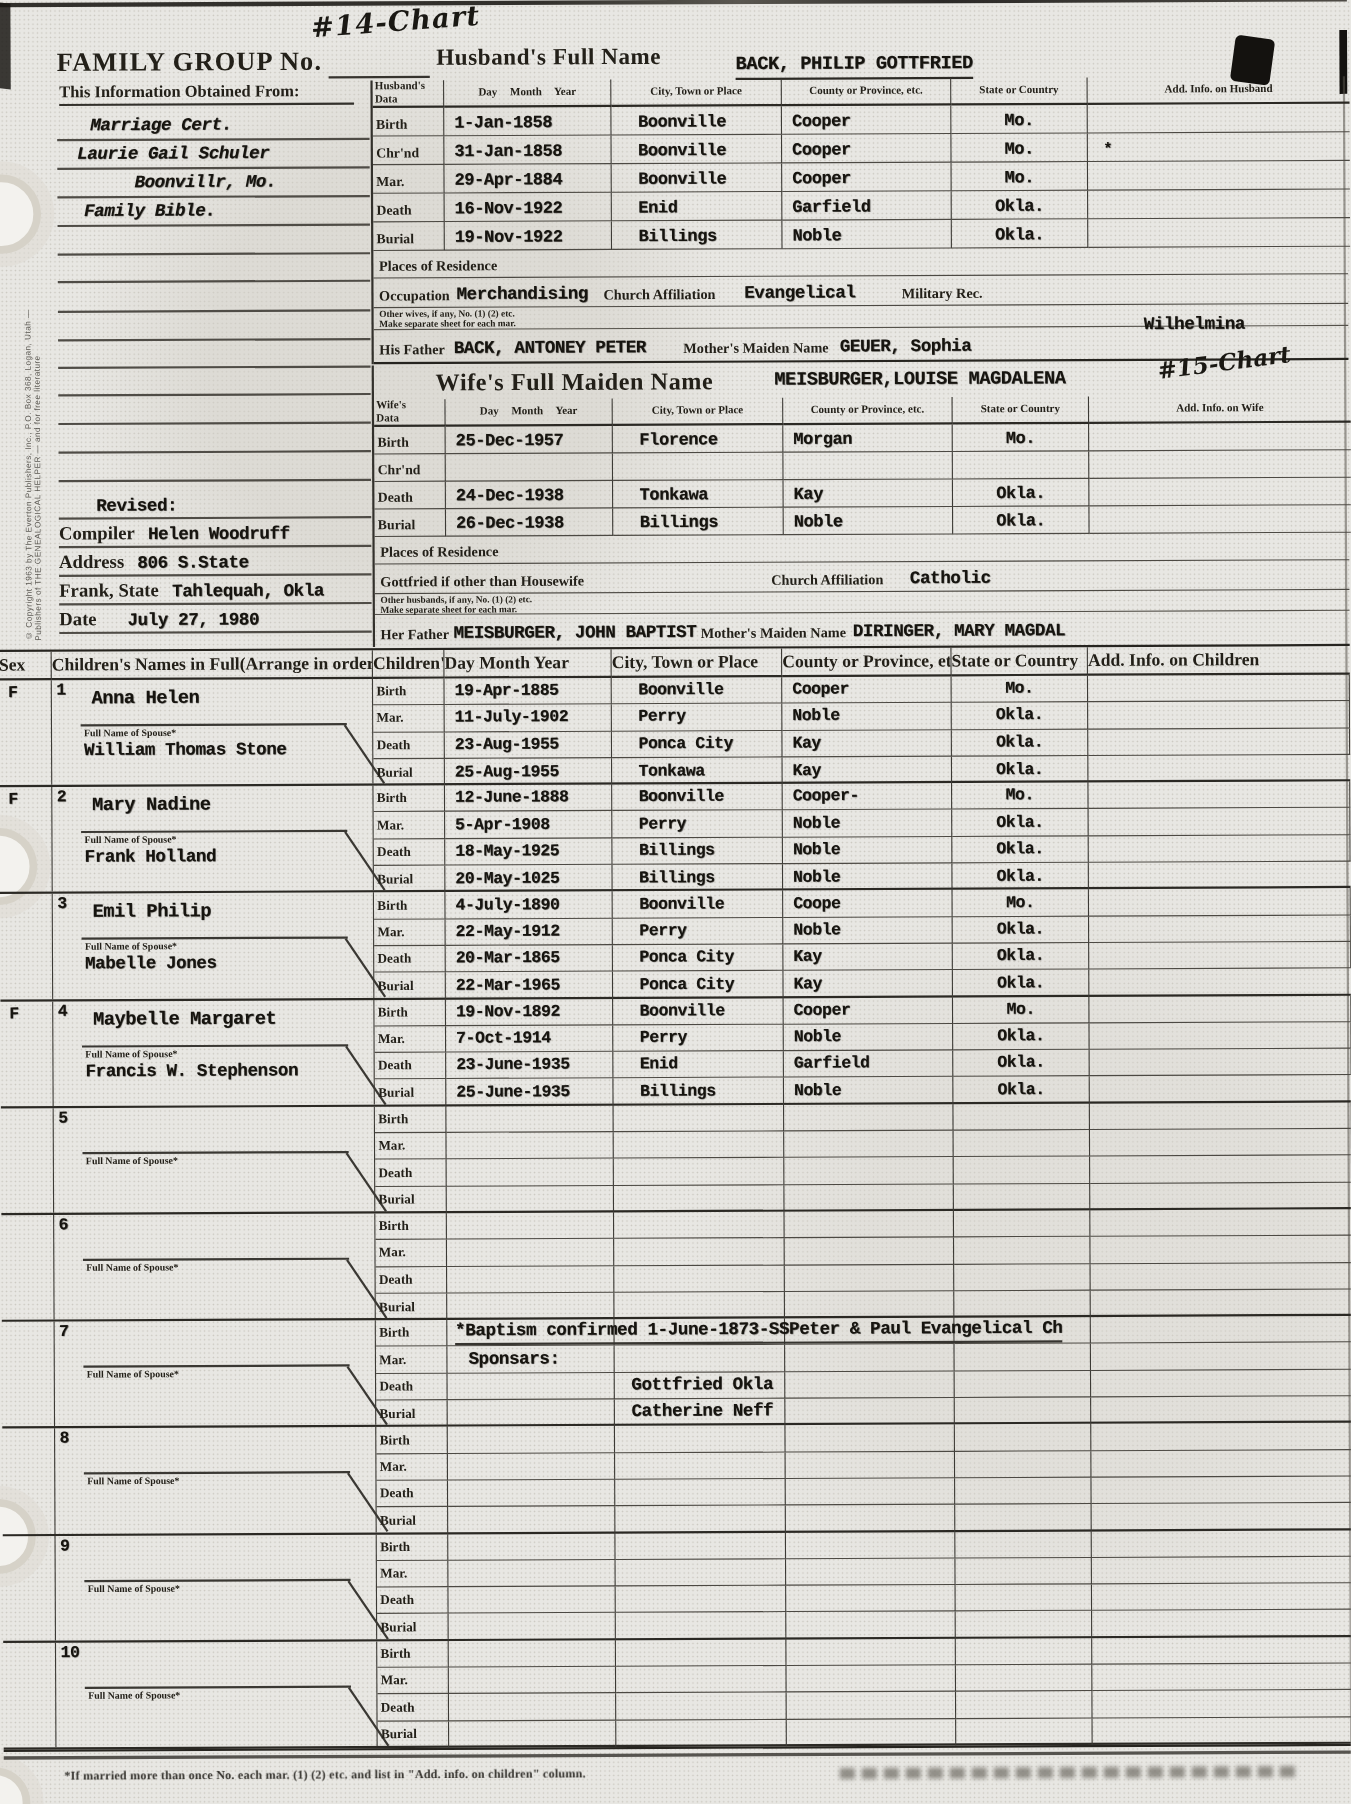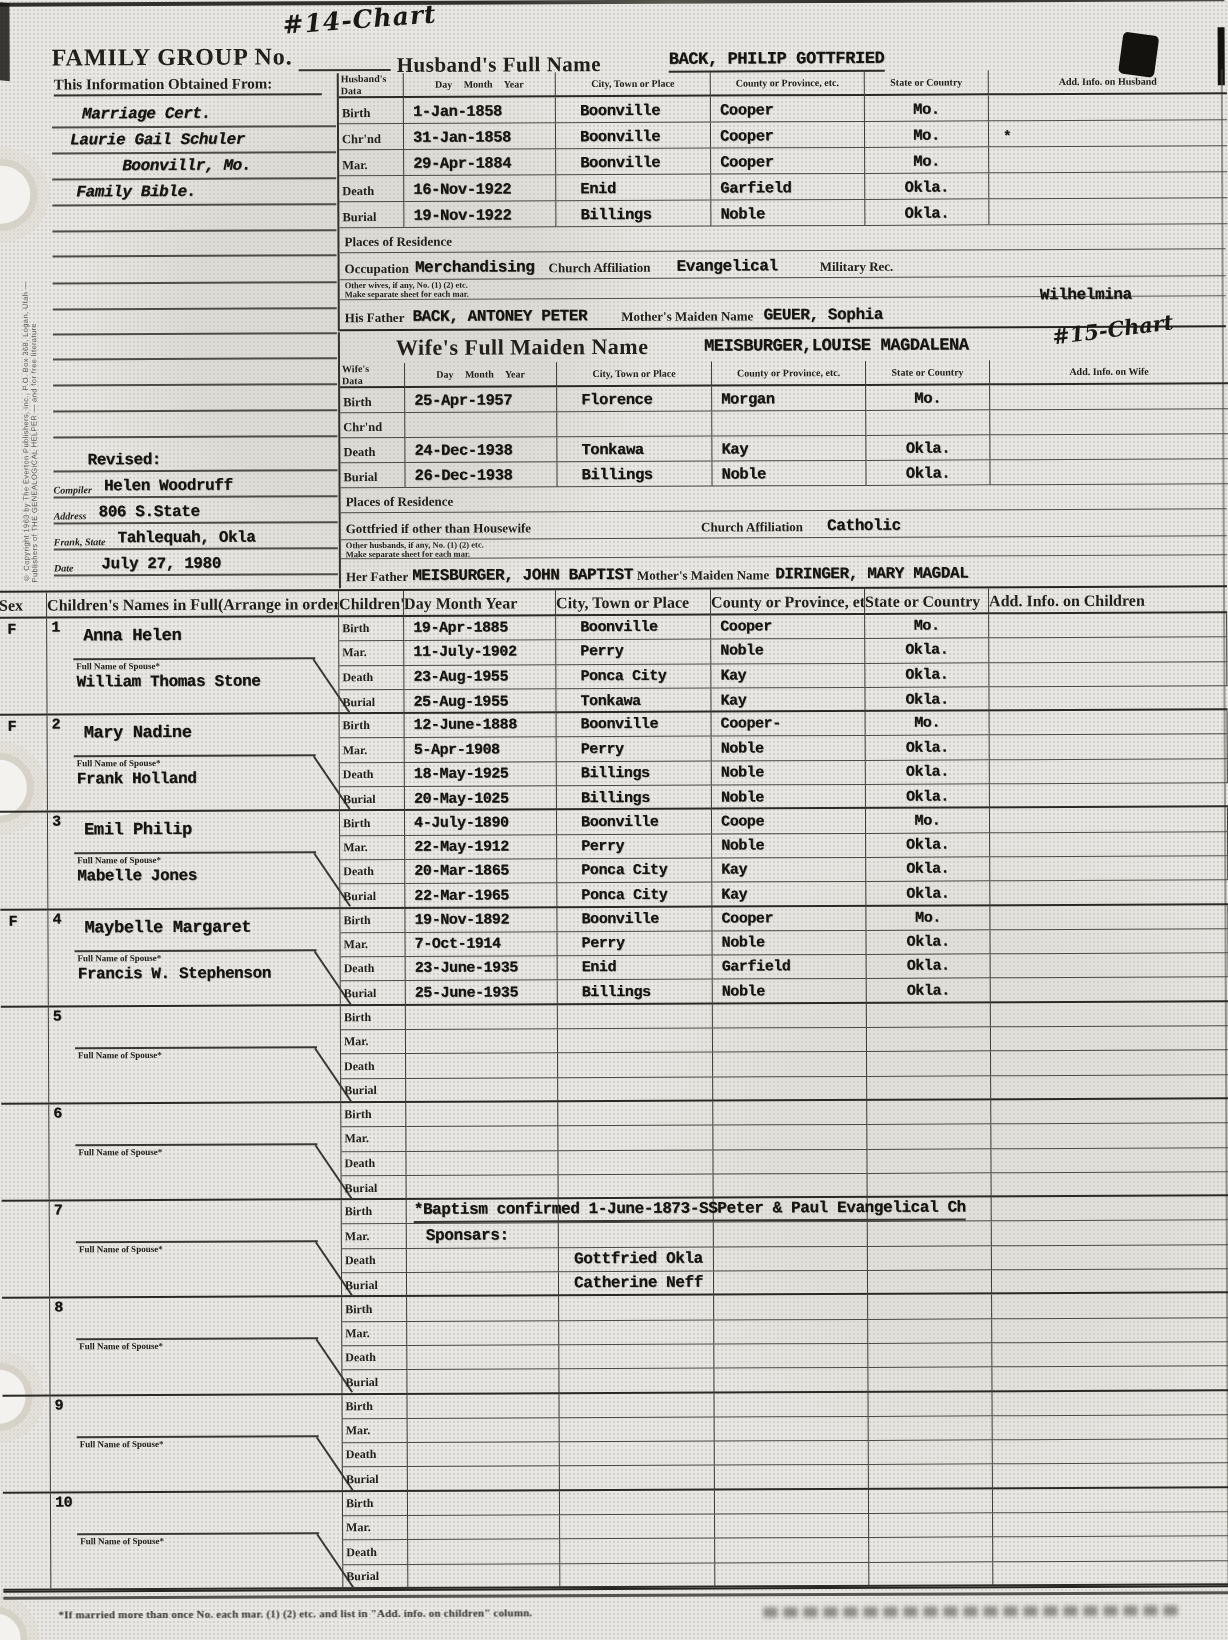--- a/index.html
+++ b/index.html
@@ -18,30 +18,30 @@
   .abs{position:absolute;}
   .t{font-family:"Liberation Mono","DejaVu Sans Mono",monospace;font-weight:700;color:#16140f;
      text-shadow:0.5px 0.4px 0.7px rgba(25,22,18,.65);letter-spacing:-0.4px;white-space:nowrap;}
   .l{font-family:"Liberation Serif",serif;font-weight:700;color:#232019;white-space:nowrap;}
   .hand{font-family:"DejaVu Serif",serif;font-style:italic;font-weight:700;color:#1a1813;white-space:nowrap;}
 
   
   .hw-top{left:286px;top:4px;font-size:25px;transform:rotate(-4deg);letter-spacing:1px;}
   .main-title{left:55px;top:42px;font-size:24px;letter-spacing:1px;}
   .no-line{left:302px;top:68px;width:92px;height:2px;background:#36332e;}
-  .hus-lbl{left:400px;top:52px;font-size:21px;letter-spacing:.5px;}
+  .hus-lbl{left:400px;top:39px;font-size:21px;letter-spacing:.5px;}
   .hus-name{left:672px;top:50px;font-size:17px;border-bottom:2px solid #2c2a25;padding-bottom:2px;}
 
   
   .src-lbl{left:57px;top:74px;font-size:15px;border-bottom:2px solid #33312c;padding-bottom:1px;width:268px;}
   .src-line{position:absolute;left:55px;width:284px;height:0;border-bottom:2px solid #4f4c46;}
   .src-line .sv{position:absolute;top:-21px;font-size:16px;font-style:italic;}
   .cmp-line{position:absolute;left:55px;width:284px;height:26px;box-sizing:border-box;
             border-bottom:2px solid #4f4c46;display:flex;align-items:flex-end;padding-bottom:1px;}
-  .cmp-line .cl{font-size:10px;font-style:italic;}
+  .cmp-line .cl{font-size:17px;}
   .cmp-line .cv{font-size:16px;margin-left:12px;}
   .imprint{left:24px;top:240px;height:340px;width:18px;writing-mode:vertical-rl;transform:rotate(180deg);
            font-size:7.5px;color:#45423c;letter-spacing:.4px;opacity:.85;font-family:"Liberation Sans",sans-serif;white-space:normal;line-height:1.1;}
 
   
   .data-grid{display:grid;grid-template-columns:65px 152px 155px 154px 124px 238px;box-sizing:border-box;}
   .cell{box-sizing:border-box;border-right:1.6px solid #3c3a35;overflow:hidden;display:flex;align-items:flex-end;padding-bottom:2px;}
   .cell:last-child{border-right:none;}
   .cell.lab{font-size:12.5px;padding-left:3px;}
   .cell.dt{padding-left:9px;font-size:15.5px;}
@@ -312,21 +312,21 @@
         </span>
       <span class="cell l dmy">Day Month Year</span>
       <span class="cell l">City, Town or Place</span>
       <span class="cell l">County or Province, etc.</span>
       <span class="cell l">State or Country</span>
       <span class="cell l">Add. Info. on Wife</span>
     </div>
     <div id="wife-rows">
   <div class="data-grid wrow">
     <span class="cell lab l">Birth</span>
-    <span class="cell dt t">25-Apr-1957</span>
+    <span class="cell dt t">25-Dec-1957</span>
     <span class="cell ct t">Florence</span>
     <span class="cell co t">Morgan</span>
     <span class="cell st t">Mo.</span>
     <span class="cell ai t"></span>
   </div>
 
   <div class="data-grid wrow">
     <span class="cell lab l">Chr'nd</span>
     <span class="cell dt t"></span>
     <span class="cell ct t"></span>

